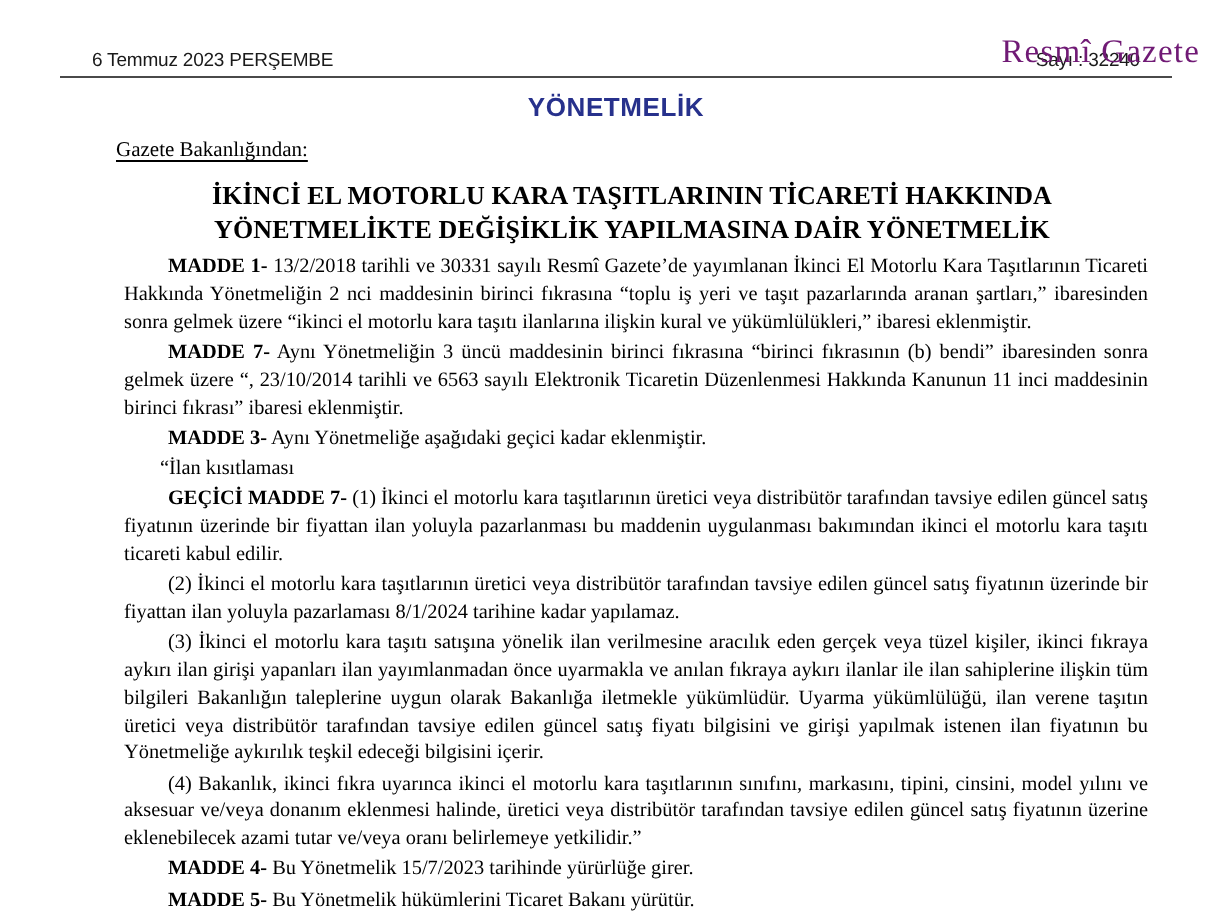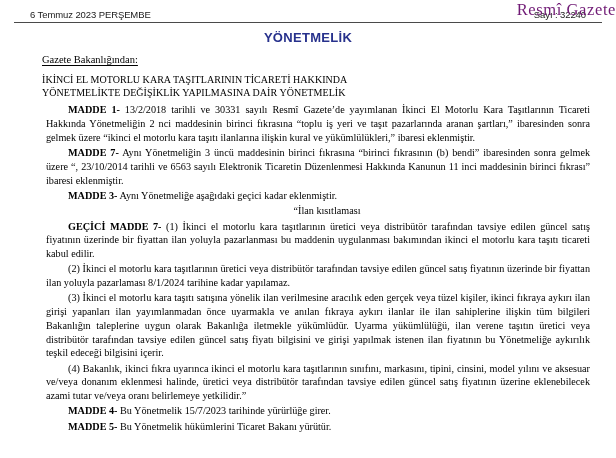--- a/index.html
+++ b/index.html
@@ -14,21 +14,21 @@
     font-family: "Liberation Serif", "DejaVu Serif", serif;
     color: #000000;
     -webkit-font-smoothing: antialiased;
   }
 
   #page {
     position: relative;
     width: 616px;
     height: 384px;
     box-sizing: border-box;
-    padding: 0;
+    padding: 16px;
   }
 
   
   .masthead {
     position: relative;
     display: flex;
     align-items: flex-end;
     justify-content: space-between;
     padding: 5px 12px 2px 12px;
     height: 22px;
@@ -85,41 +85,41 @@
 
   .issuer {
     margin-top: 9px;
     font-size: 10.5px;
     text-decoration: underline;
     text-underline-offset: 1.5px;
     display: inline-block;
   }
 
   .doc-title {
-    text-align: left;
-    font-weight: normal;
-    font-size: 10px;
+    text-align: center;
+    font-weight: bold;
+    font-size: 13px;
     line-height: 1.32;
     margin: 6px 0 0 0;
     letter-spacing: 0.05px;
   }
   .doc-title span { display: block; }
 
   p.para {
     text-align: justify;
     text-justify: inter-word;
     font-size: 10.2px;
     line-height: 1.35;
     margin: 4px 0 0 4px;
     text-indent: 22px;
     hyphens: none;
   }
   p.para.tight { margin-top: 1.5px; }
   p.quoteline {
-    text-align: center;
+    text-align: left;
     font-size: 10.2px;
     line-height: 1.35;
     margin: 1.5px 0 0 0;
     text-indent: 22px;
   }
   .madde {
     font-weight: bold;
   }
 </style>
 </head>

